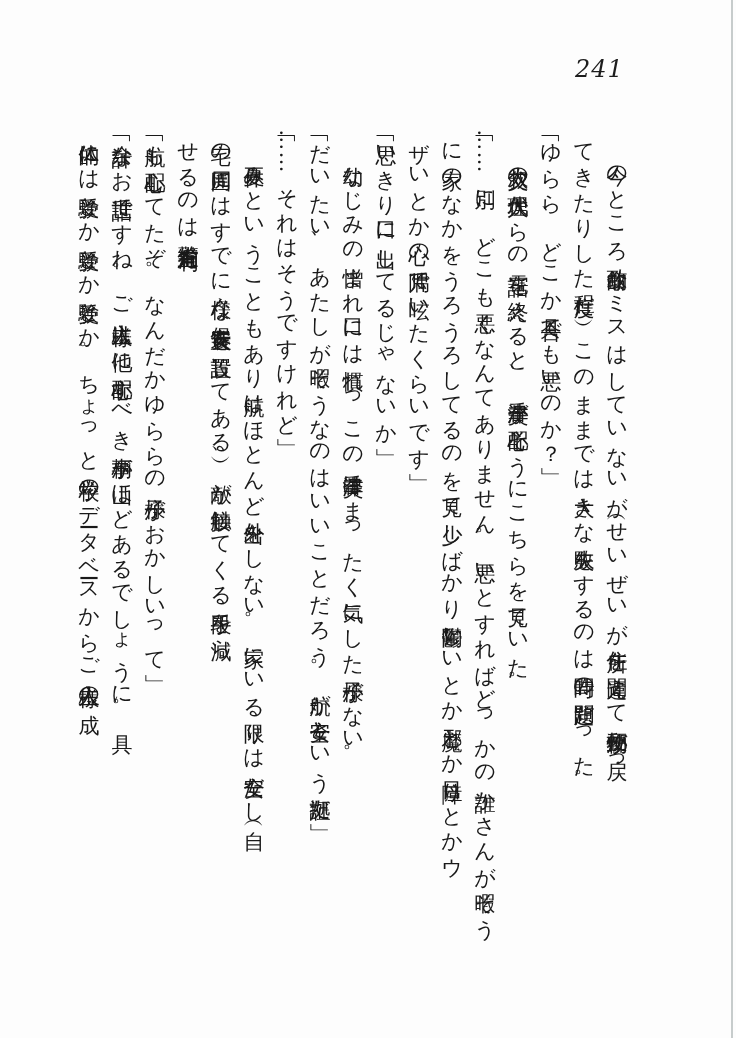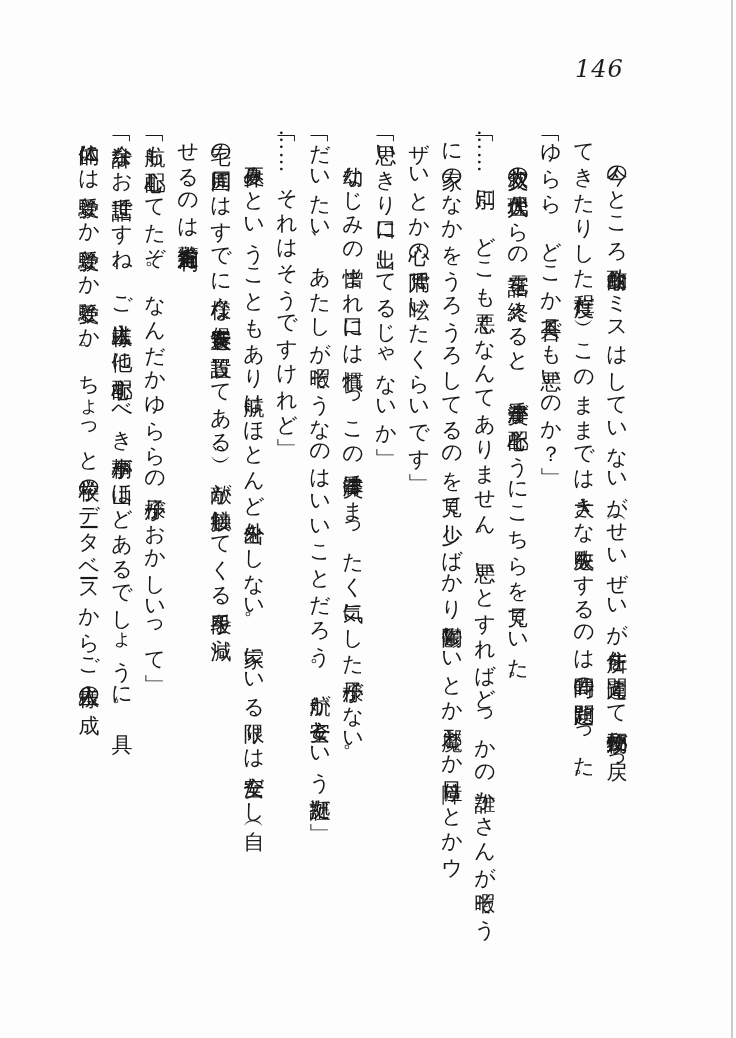--- a/index.html
+++ b/index.html
@@ -50,21 +50,21 @@
     width: 2px;
     height: 1038px;
     background: #c7cccc;
   }
 </style>
 </head>
 <body>
 
 <div class="page">
 
-  <div class="page-number">146</div>
+  <div class="page-number">241</div>
 
   <div class="text-block">
     <div class="line">　今のところ致命的なミスはしていないが（せいぜいが住所を間違えて郵便物が戻っ</div>
     <div class="line">てきたりした程度だ）、このままでは大きな失敗をするのは時間の問題だった。</div>
     <div class="line">「ゆらら、どこか具合でも悪いのか？」</div>
     <div class="line">　大叔父の代理人からの電話を終えると、香津美が心配そうにこちらを見ていた。</div>
     <div class="line">「……別に、どこも悪くなんてありません。悪いとすればどっかの誰かさんが暇そう</div>
     <div class="line">に家のなかをうろうろしてるのを見て少しばかり鬱陶しいとか邪魔とか目障りとかウ</div>
     <div class="line">ザいとか心の片隅で呟いたくらいです」</div>
     <div class="line">「思いきり口に出してるじゃないか」</div>

